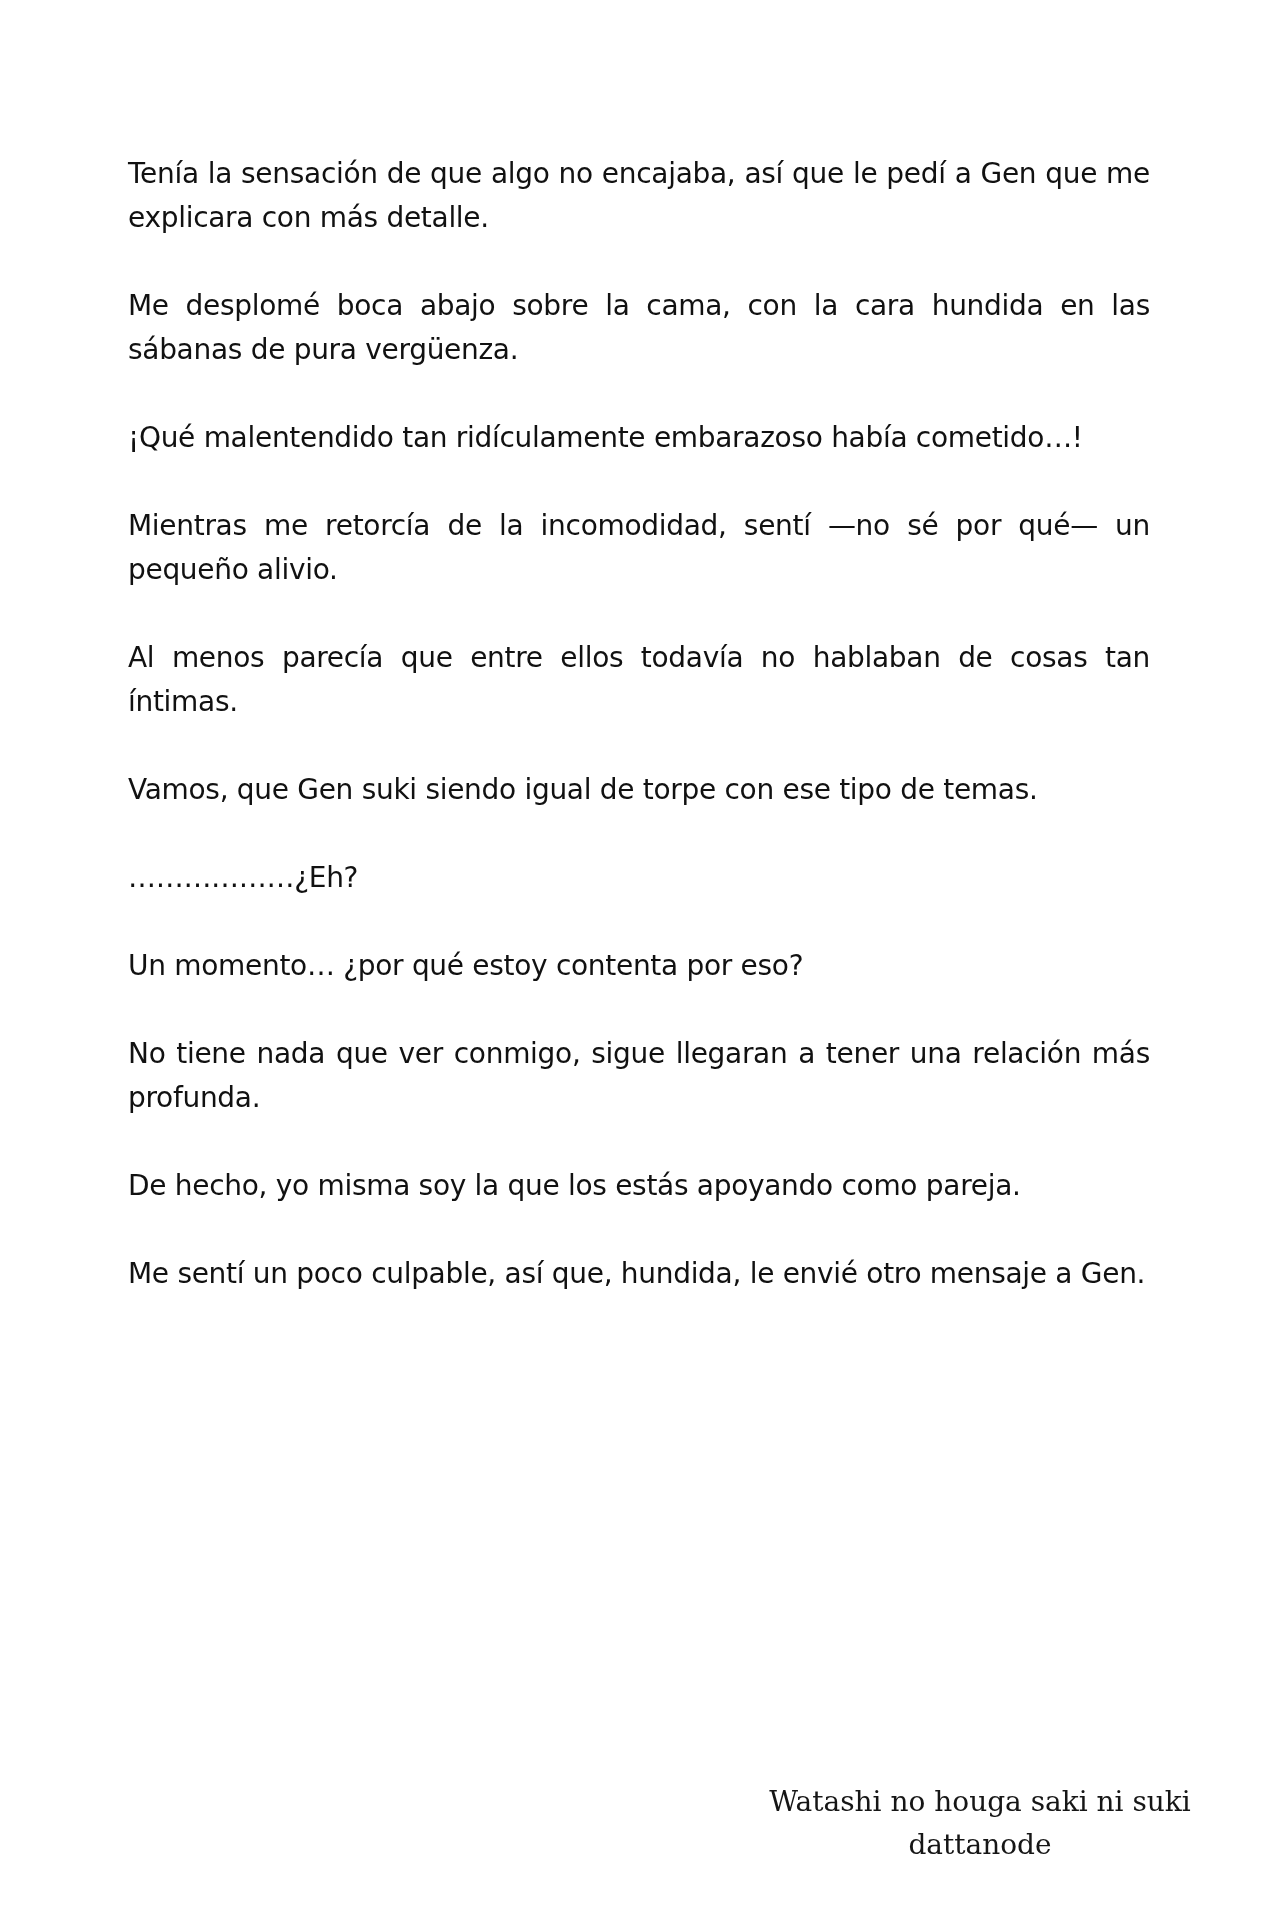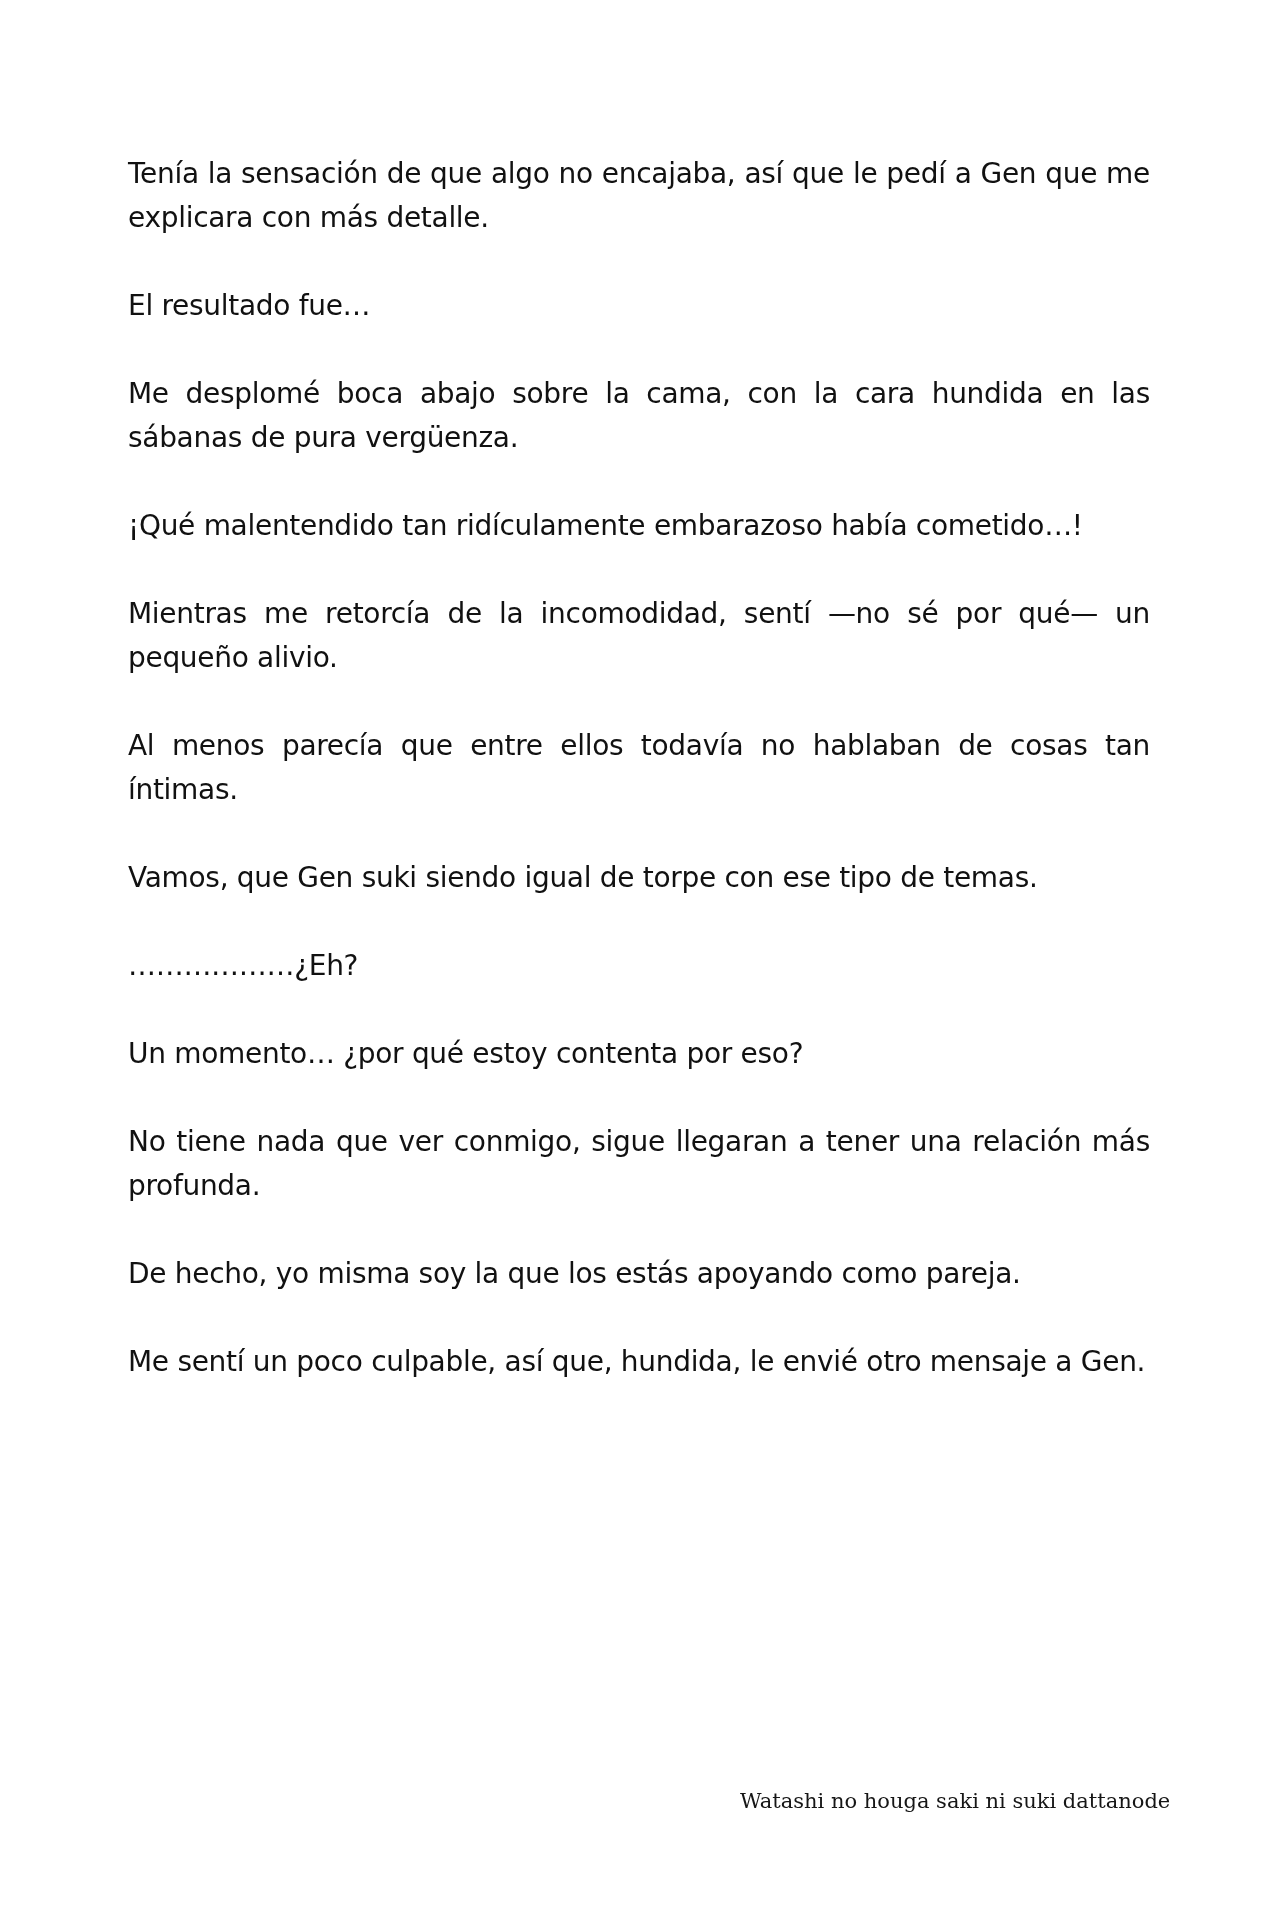--- a/index.html
+++ b/index.html
@@ -29,35 +29,35 @@
     margin: 0 0 44px 0;
     text-align: justify;
     text-align-last: left;
     hyphens: none;
   }
   .footer {
     position: absolute;
     left: 740px;
     top: 1780px;
     width: 480px;
+    text-align: center;
     font-family: "DejaVu Serif", serif;
-    font-size: 21px;
+    font-size: 28px;
     line-height: 43px;
     color: #161616;
   }
   .footer-line {
     display: block;
   }
 </style>
 </head>
 <body>
 
 <main class="page-body">
   <p class="paragraph">Tenía la sensación de que algo no encajaba, así que le pedí a Gen que me explicara con más detalle.</p>
-  <p class="paragraph">El resultado fue…</p>
   <p class="paragraph">Me desplomé boca abajo sobre la cama, con la cara hundida en las sábanas de pura vergüenza.</p>
   <p class="paragraph">¡Qué malentendido tan ridículamente embarazoso había cometido…!</p>
   <p class="paragraph">Mientras me retorcía de la incomodidad, sentí —no sé por qué— un pequeño alivio.</p>
   <p class="paragraph">Al menos parecía que entre ellos todavía no hablaban de cosas tan íntimas.</p>
   <p class="paragraph">Vamos, que Gen suki siendo igual de torpe con ese tipo de temas.</p>
   <p class="paragraph">………………¿Eh?</p>
   <p class="paragraph">Un momento… ¿por qué estoy contenta por eso?</p>
   <p class="paragraph">No tiene nada que ver conmigo, sigue llegaran a tener una relación más profunda.</p>
   <p class="paragraph">De hecho, yo misma soy la que los estás apoyando como pareja.</p>
   <p class="paragraph">Me sentí un poco culpable, así que, hundida, le envié otro mensaje a Gen.</p>

